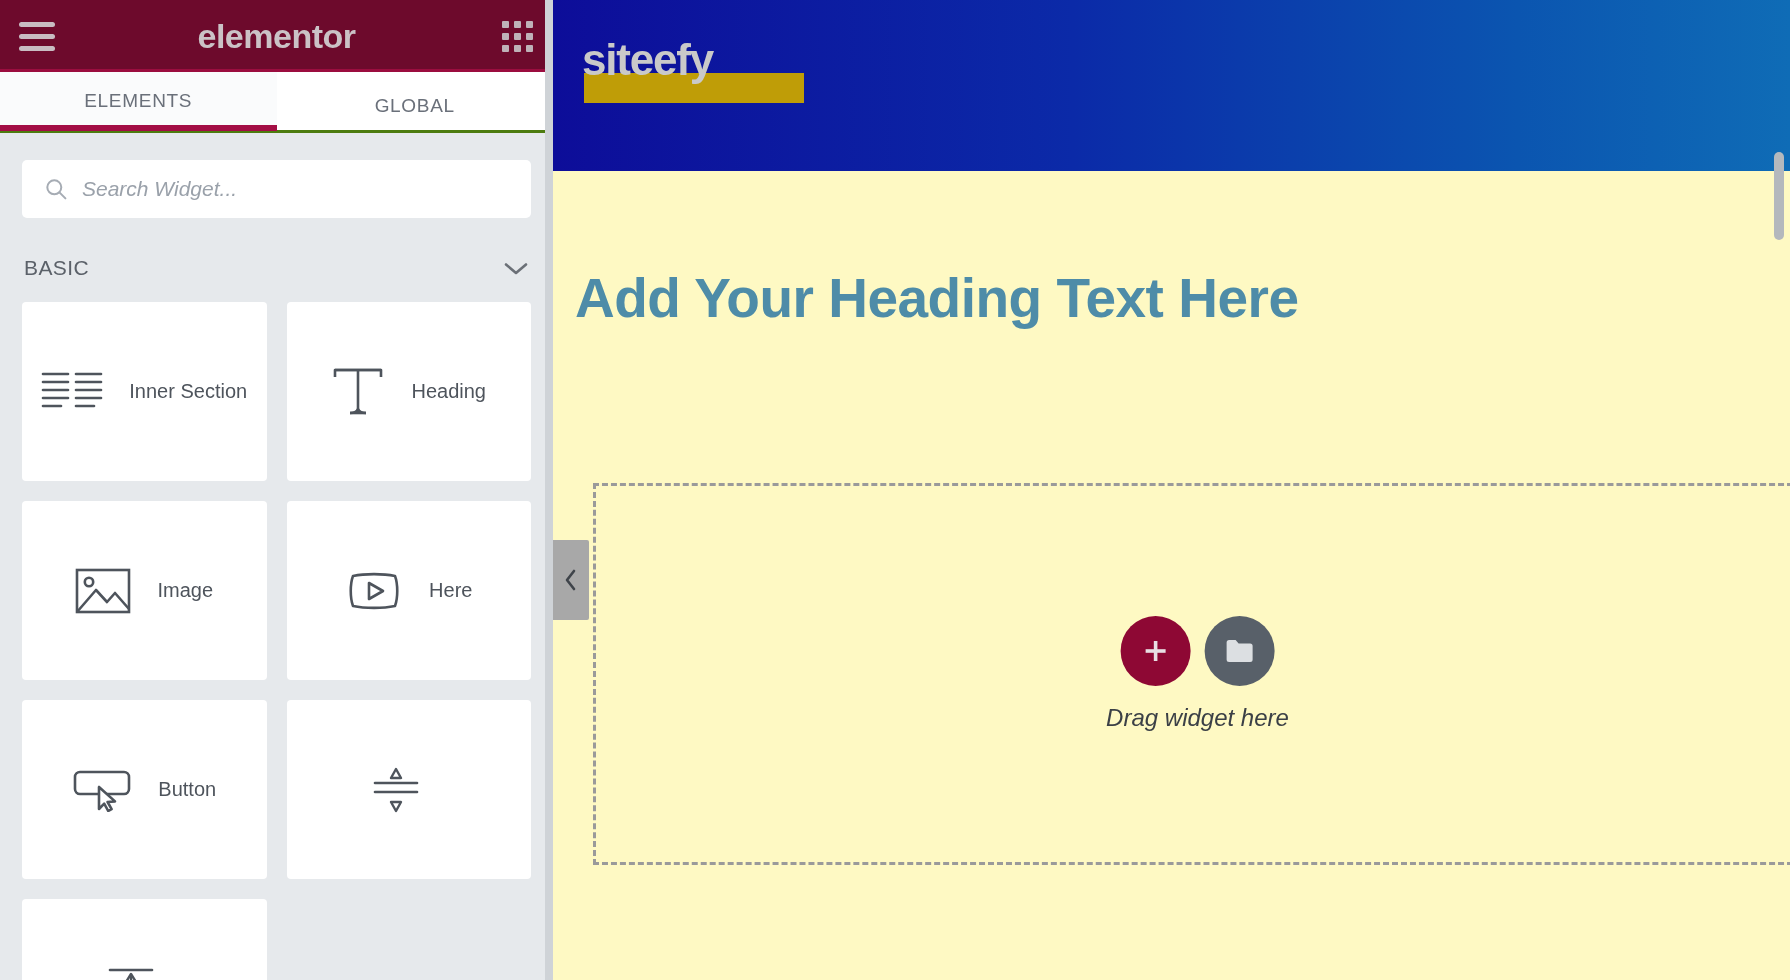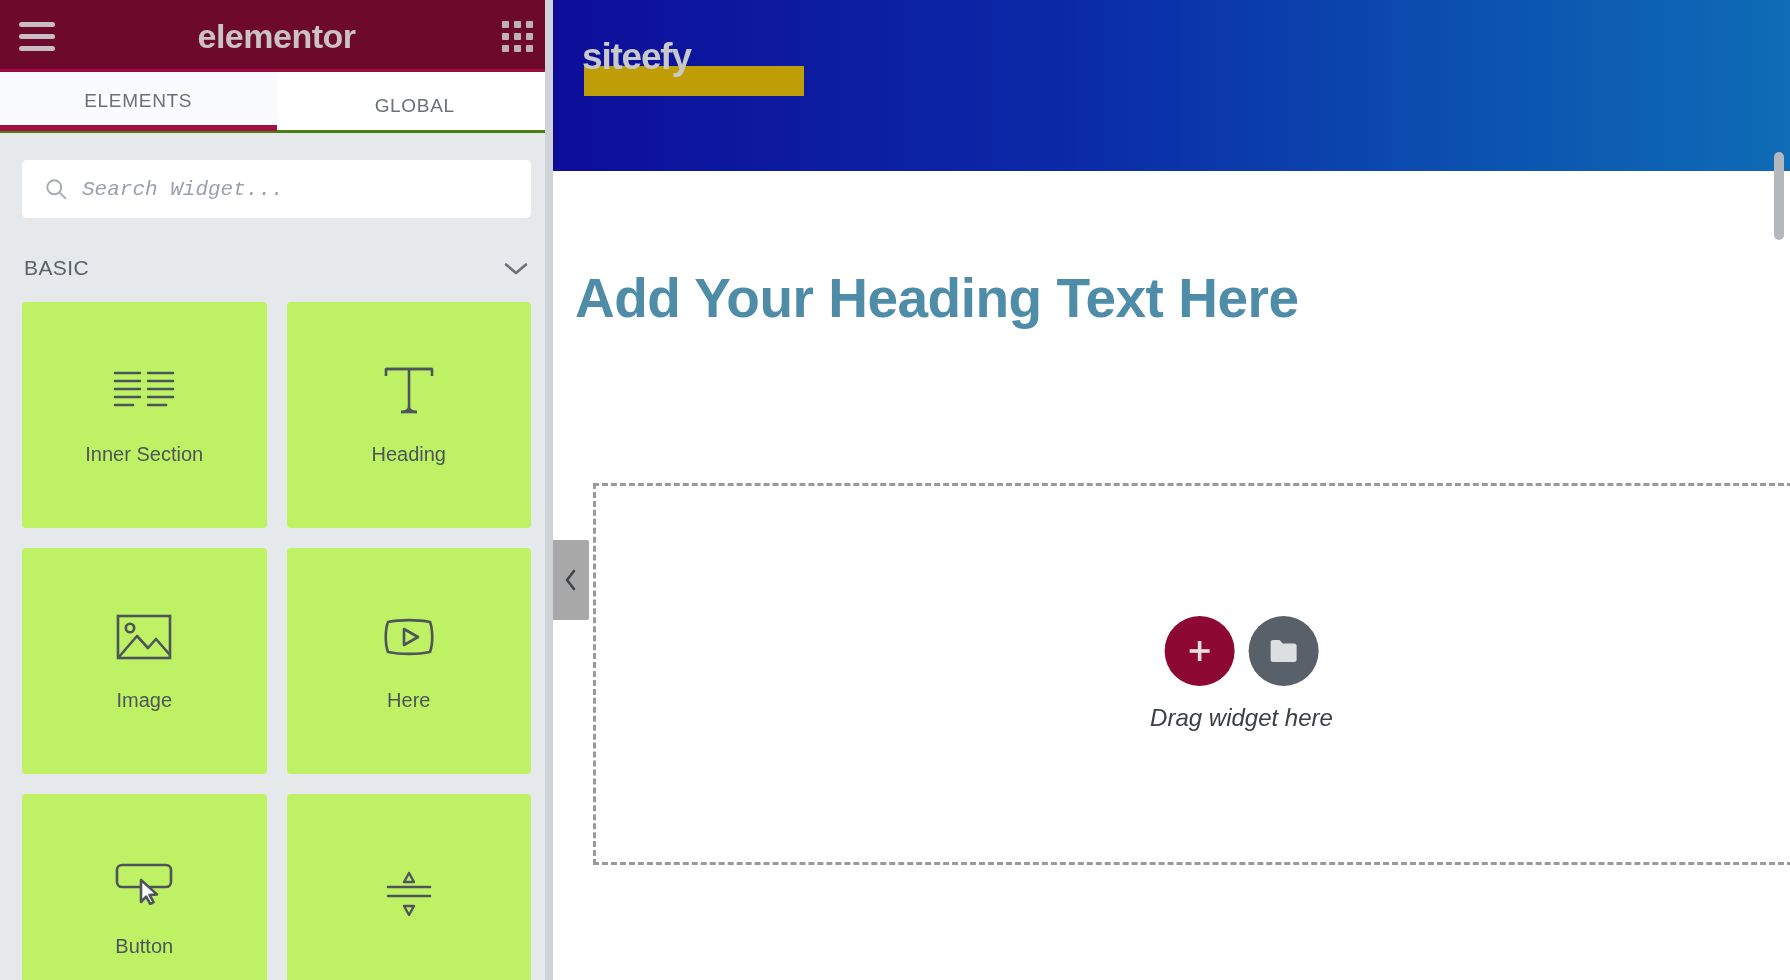--- a/index.html
+++ b/index.html
@@ -55,36 +55,36 @@
 
   #panel-body { flex: 1; overflow: hidden; position: relative; padding: 0 22px; }
 
   #search-wrap {
     margin: 27px 0 0 0; height: 58px; background: #fff; border-radius: 5px;
     display: flex; align-items: center; padding: 0 22px; cursor: text;
   }
   .search-ico { width: 24px; height: 24px; flex: none; margin-right: 14px; }
   #search-input {
     border: 0; outline: 0; background: transparent; width: 100%;
-    font-family: Liberation Mono, monospace;
+    font-family: Liberation Sans, sans-serif;
     font-size: 21px; font-style: italic; color: #9aa1aa;
   }
   #search-input::placeholder { color: #9aa1aa; font-style: italic; opacity: 1; }
 
   #cat-header {
     display: flex; align-items: center; justify-content: space-between;
     padding: 38px 2px 22px 2px; cursor: pointer; gap: 8px;
   }
   #cat-title { font-size: 21px; color: #5b6169; letter-spacing: 0.4px; }
   .chev-down { width: 26px; height: 15px; }
 
   #widget-grid { display: grid; grid-template-columns: 1fr 1fr; gap: 20px 20px; }
   .widget {
-    background: #bef264; border-radius: 4px; height: 226px;
-    display: flex; flex-direction: column; align-items: center; justify-content: center;
+    background: #ffffff; border-radius: 4px; height: 179px;
+    display: flex; flex-direction: row; align-items: center; justify-content: center;
     cursor: grab; gap: 26px;
   }
   .w-ico { height: 52px; display: flex; align-items: center; justify-content: center; }
   .w-label { font-size: 20px; color: #4e545c; }
 
   
   #panel-scroll {
     position: absolute; right: 6px; top: 0; width: 10px; height: 980px; z-index: 6;
   }
   #panel-thumb {
@@ -98,39 +98,39 @@
 
   
   #canvas { position: absolute; left: 553px; top: 0; right: 0; bottom: 0; background: #b0b0b0; }
   #site-header {
     height: 171px; width: 100%;
     background: linear-gradient(90deg, #0d0d99 0%, #0b2aa8 42%, #0b55b0 78%, #0f6cb6 100%);
     position: relative;
   }
   #logo { position: absolute; left: 29px; top: 38px; }
   #logo-text {
-    font-size: 37px; font-weight: 700; color: #c9c9c9;
+    font-size: 44px; font-weight: 700; color: #c9c9c9;
     letter-spacing: -1.2px; line-height: 1; display: block;
   }
   #logo-bar { width: 220px; height: 30px; background: #bf9d07; margin-top: -9px; margin-left: 2px; }
 
-  #canvas-body { position: absolute; left: 0; top: 171px; right: 0; bottom: 0; background: #ffffff; text-decoration: underline; }
+  #canvas-body { position: absolute; left: 0; top: 171px; right: 0; bottom: 0; background: #fef9c3; text-decoration: underline; }
   #heading {
     position: absolute; left: 22px; top: 95px;
     font-size: 55px; font-weight: 700; color: #4e8ca8;
     letter-spacing: -0.5px; white-space: nowrap;
   }
 
   #dropzone {
     position: absolute; left: 40px; top: 312px; right: -12px; height: 382px;
     border: 3px dashed #9a9a9a;
   }
   #drop-inner {
     position: absolute; left: 50%; top: 50%; transform: translate(-50%, -50%);
-    margin-left: 44px; display: flex; flex-direction: column; align-items: center; gap: 18px;
+    display: flex; flex-direction: column; align-items: center; gap: 18px;
   }
   #drop-buttons { display: flex; gap: 14px; }
   .circ-btn {
     width: 70px; height: 70px; border-radius: 50%;
     display: flex; align-items: center; justify-content: center; cursor: pointer;
   }
   #btn-add { background: #8e0834; }
   #btn-folder { background: #586069; }
   #drop-caption { font-size: 24px; font-style: italic; color: #3b4046; white-space: nowrap; }
 

